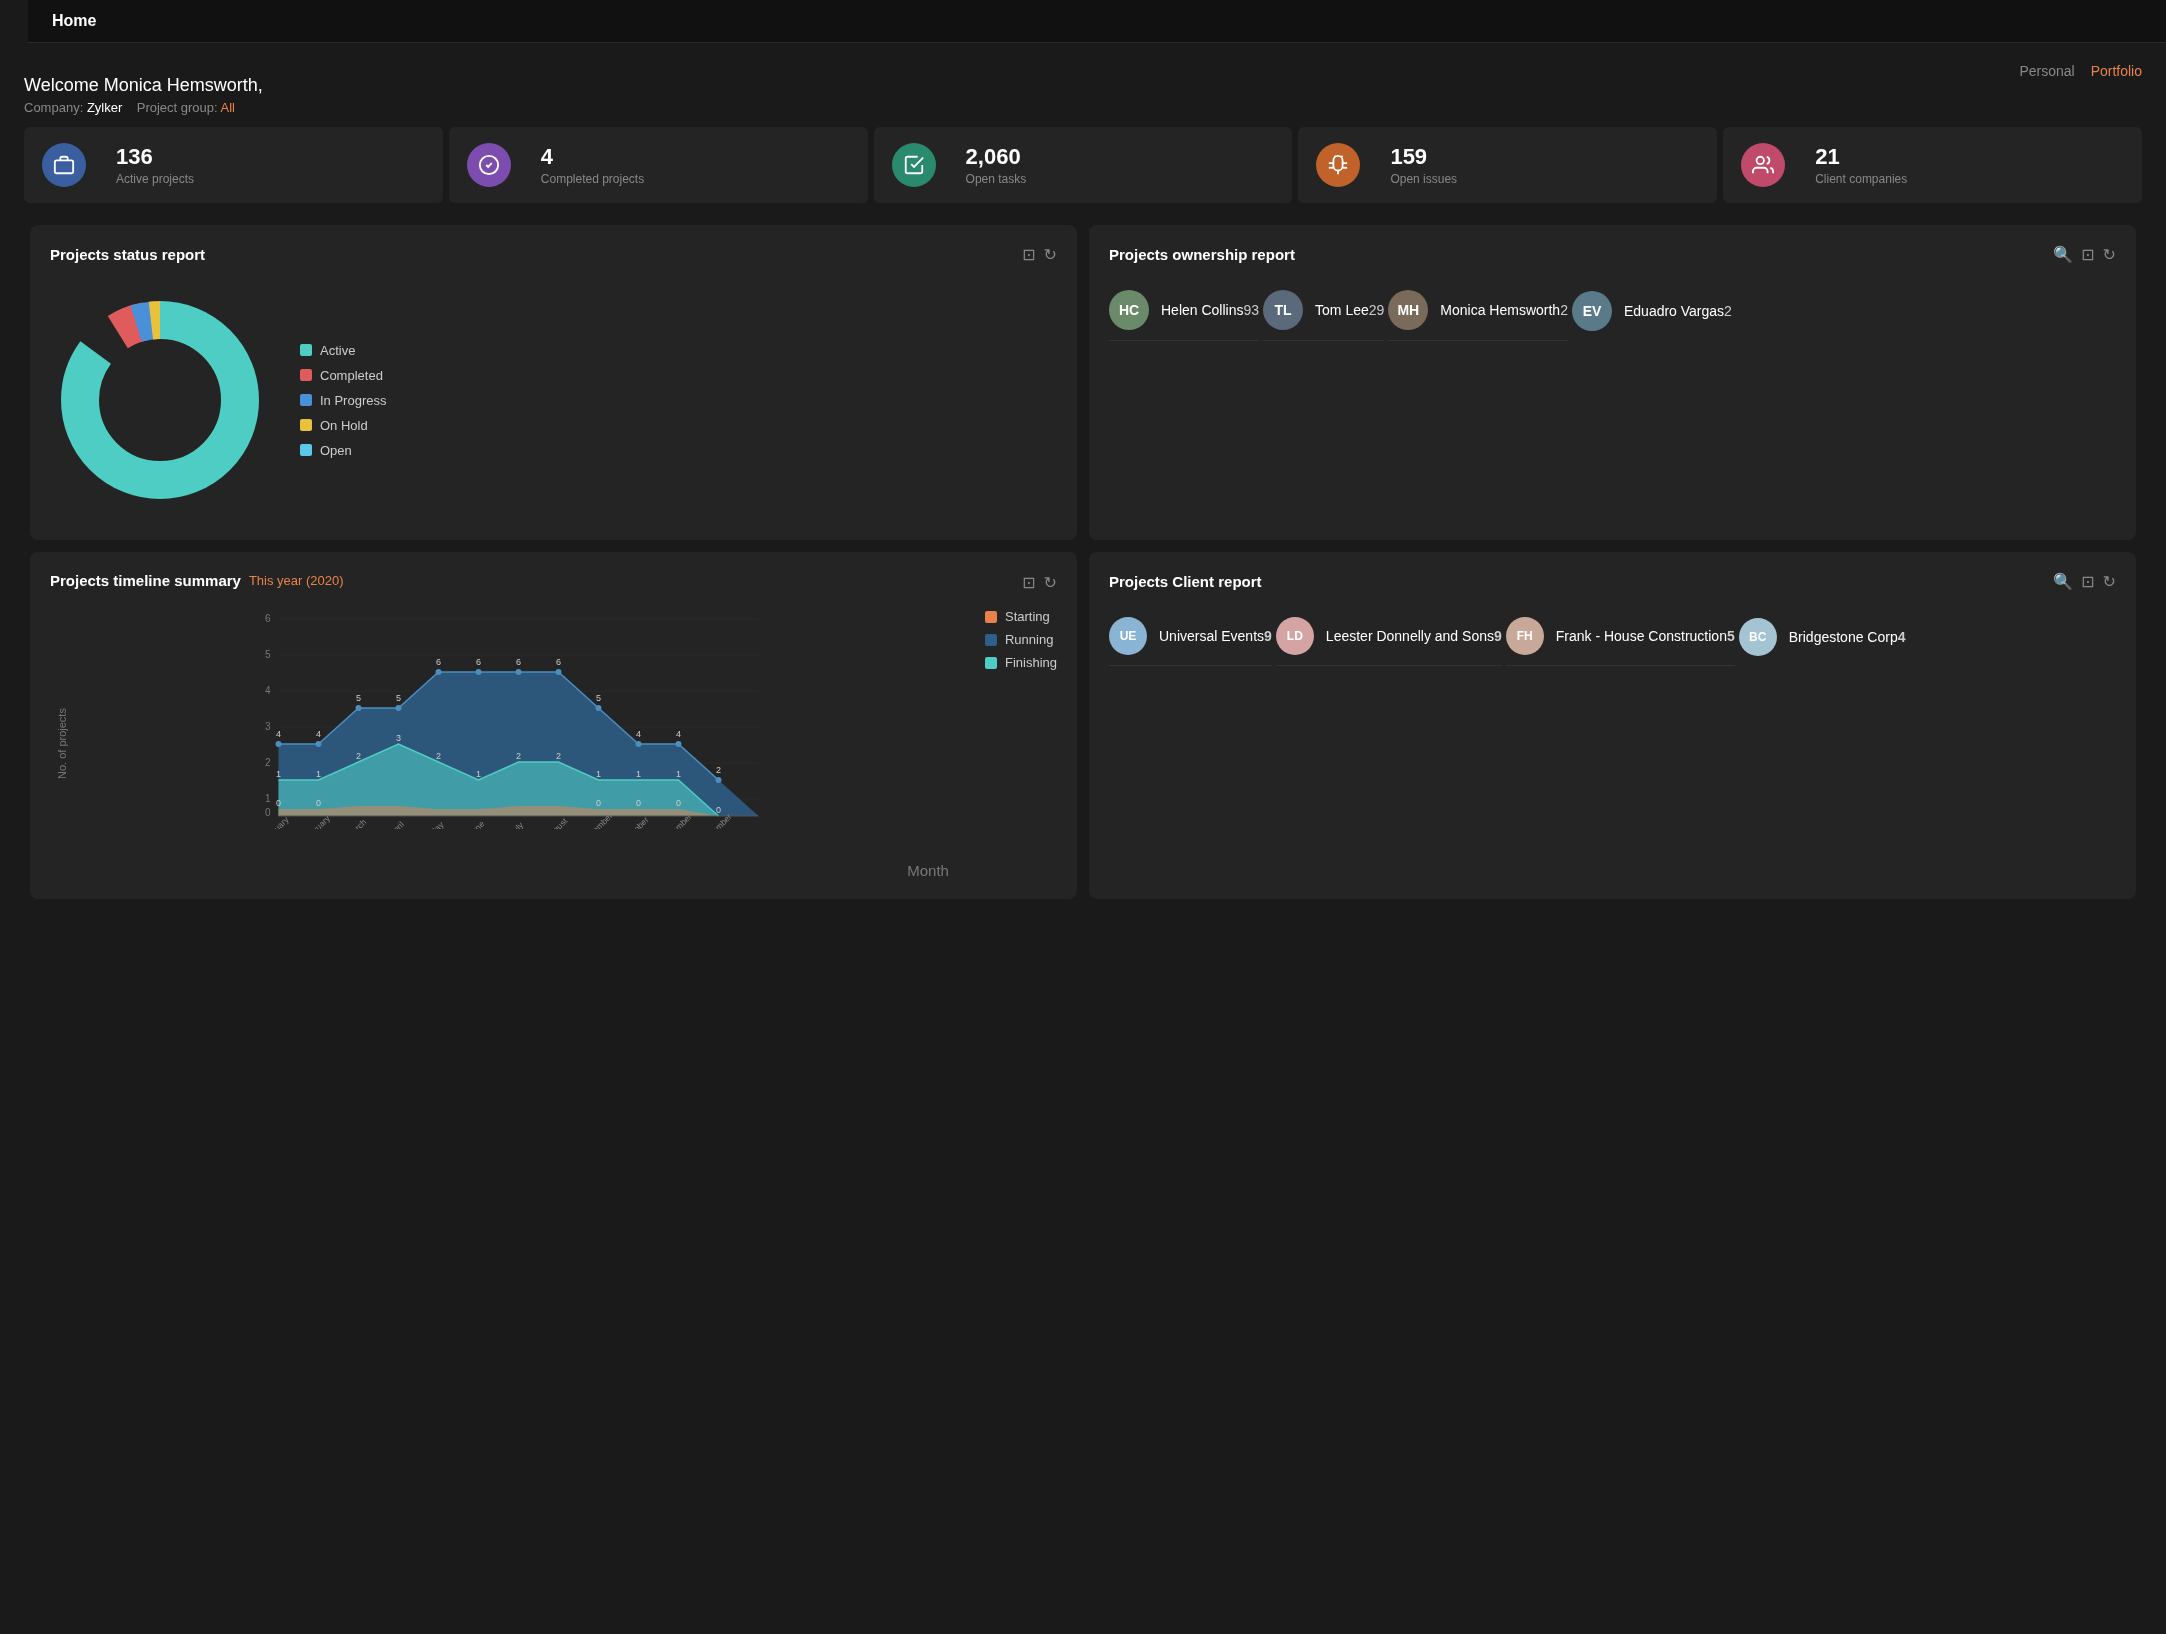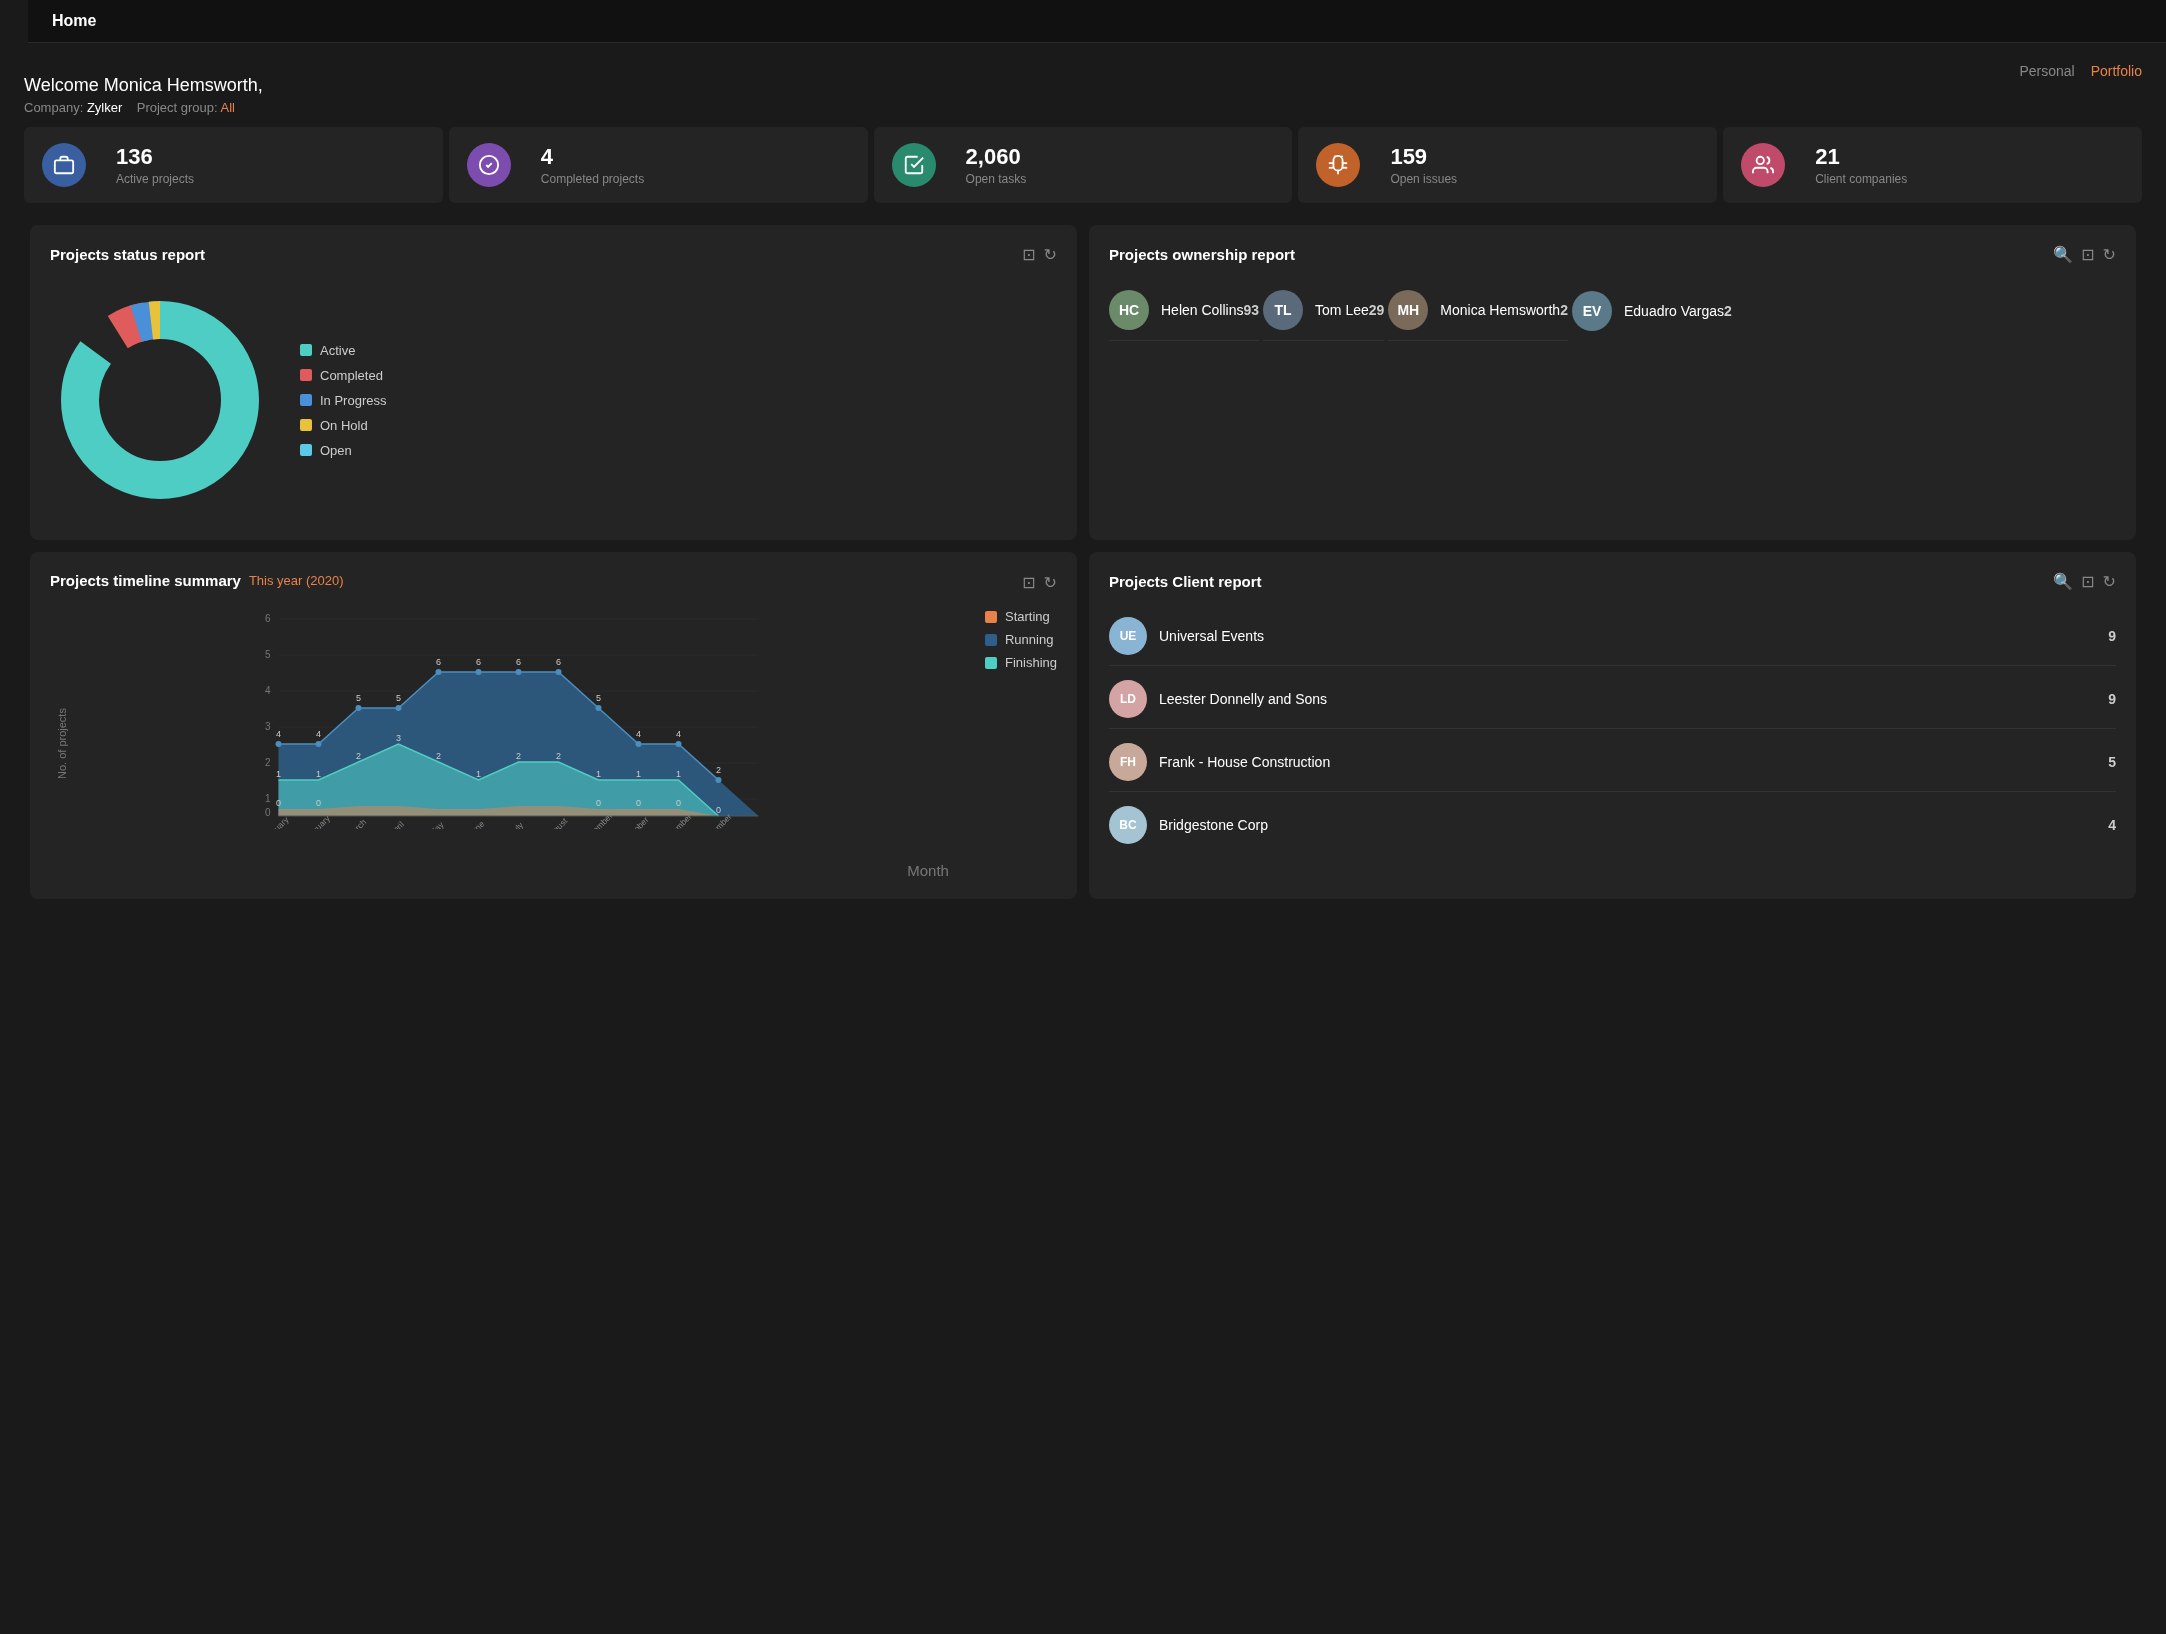--- a/index.html
+++ b/index.html
@@ -183,21 +183,21 @@
       align-items: center;
       justify-content: center;
       font-size: 14px;
       font-weight: 600;
     }
     .ownership-name {
       font-size: 14px;
     }
     .ownership-count {
       font-size: 14px;
-      font-weight: 700;
+      font-weight: 400;
       color: #ccc;
     }
     .timeline-header-row {
       display: flex;
       align-items: center;
       gap: 8px;
       margin-bottom: 4px;
     }
     .timeline-year {
       color: #e8824a;
@@ -226,21 +226,21 @@
       margin-top: 4px;
     }
     .timeline-legend {
       display: flex;
       flex-direction: column;
       gap: 8px;
       margin-left: 20px;
     }
     .client-list {
       display: flex;
-      flex-direction: column;
+      flex-direction: row;
       gap: 4px;
     }
     .client-item {
       display: flex;
       align-items: center;
       justify-content: space-between;
       padding: 10px 0;
       border-bottom: 1px solid #333;
     }
     .client-item:last-child { border-bottom: none; }

